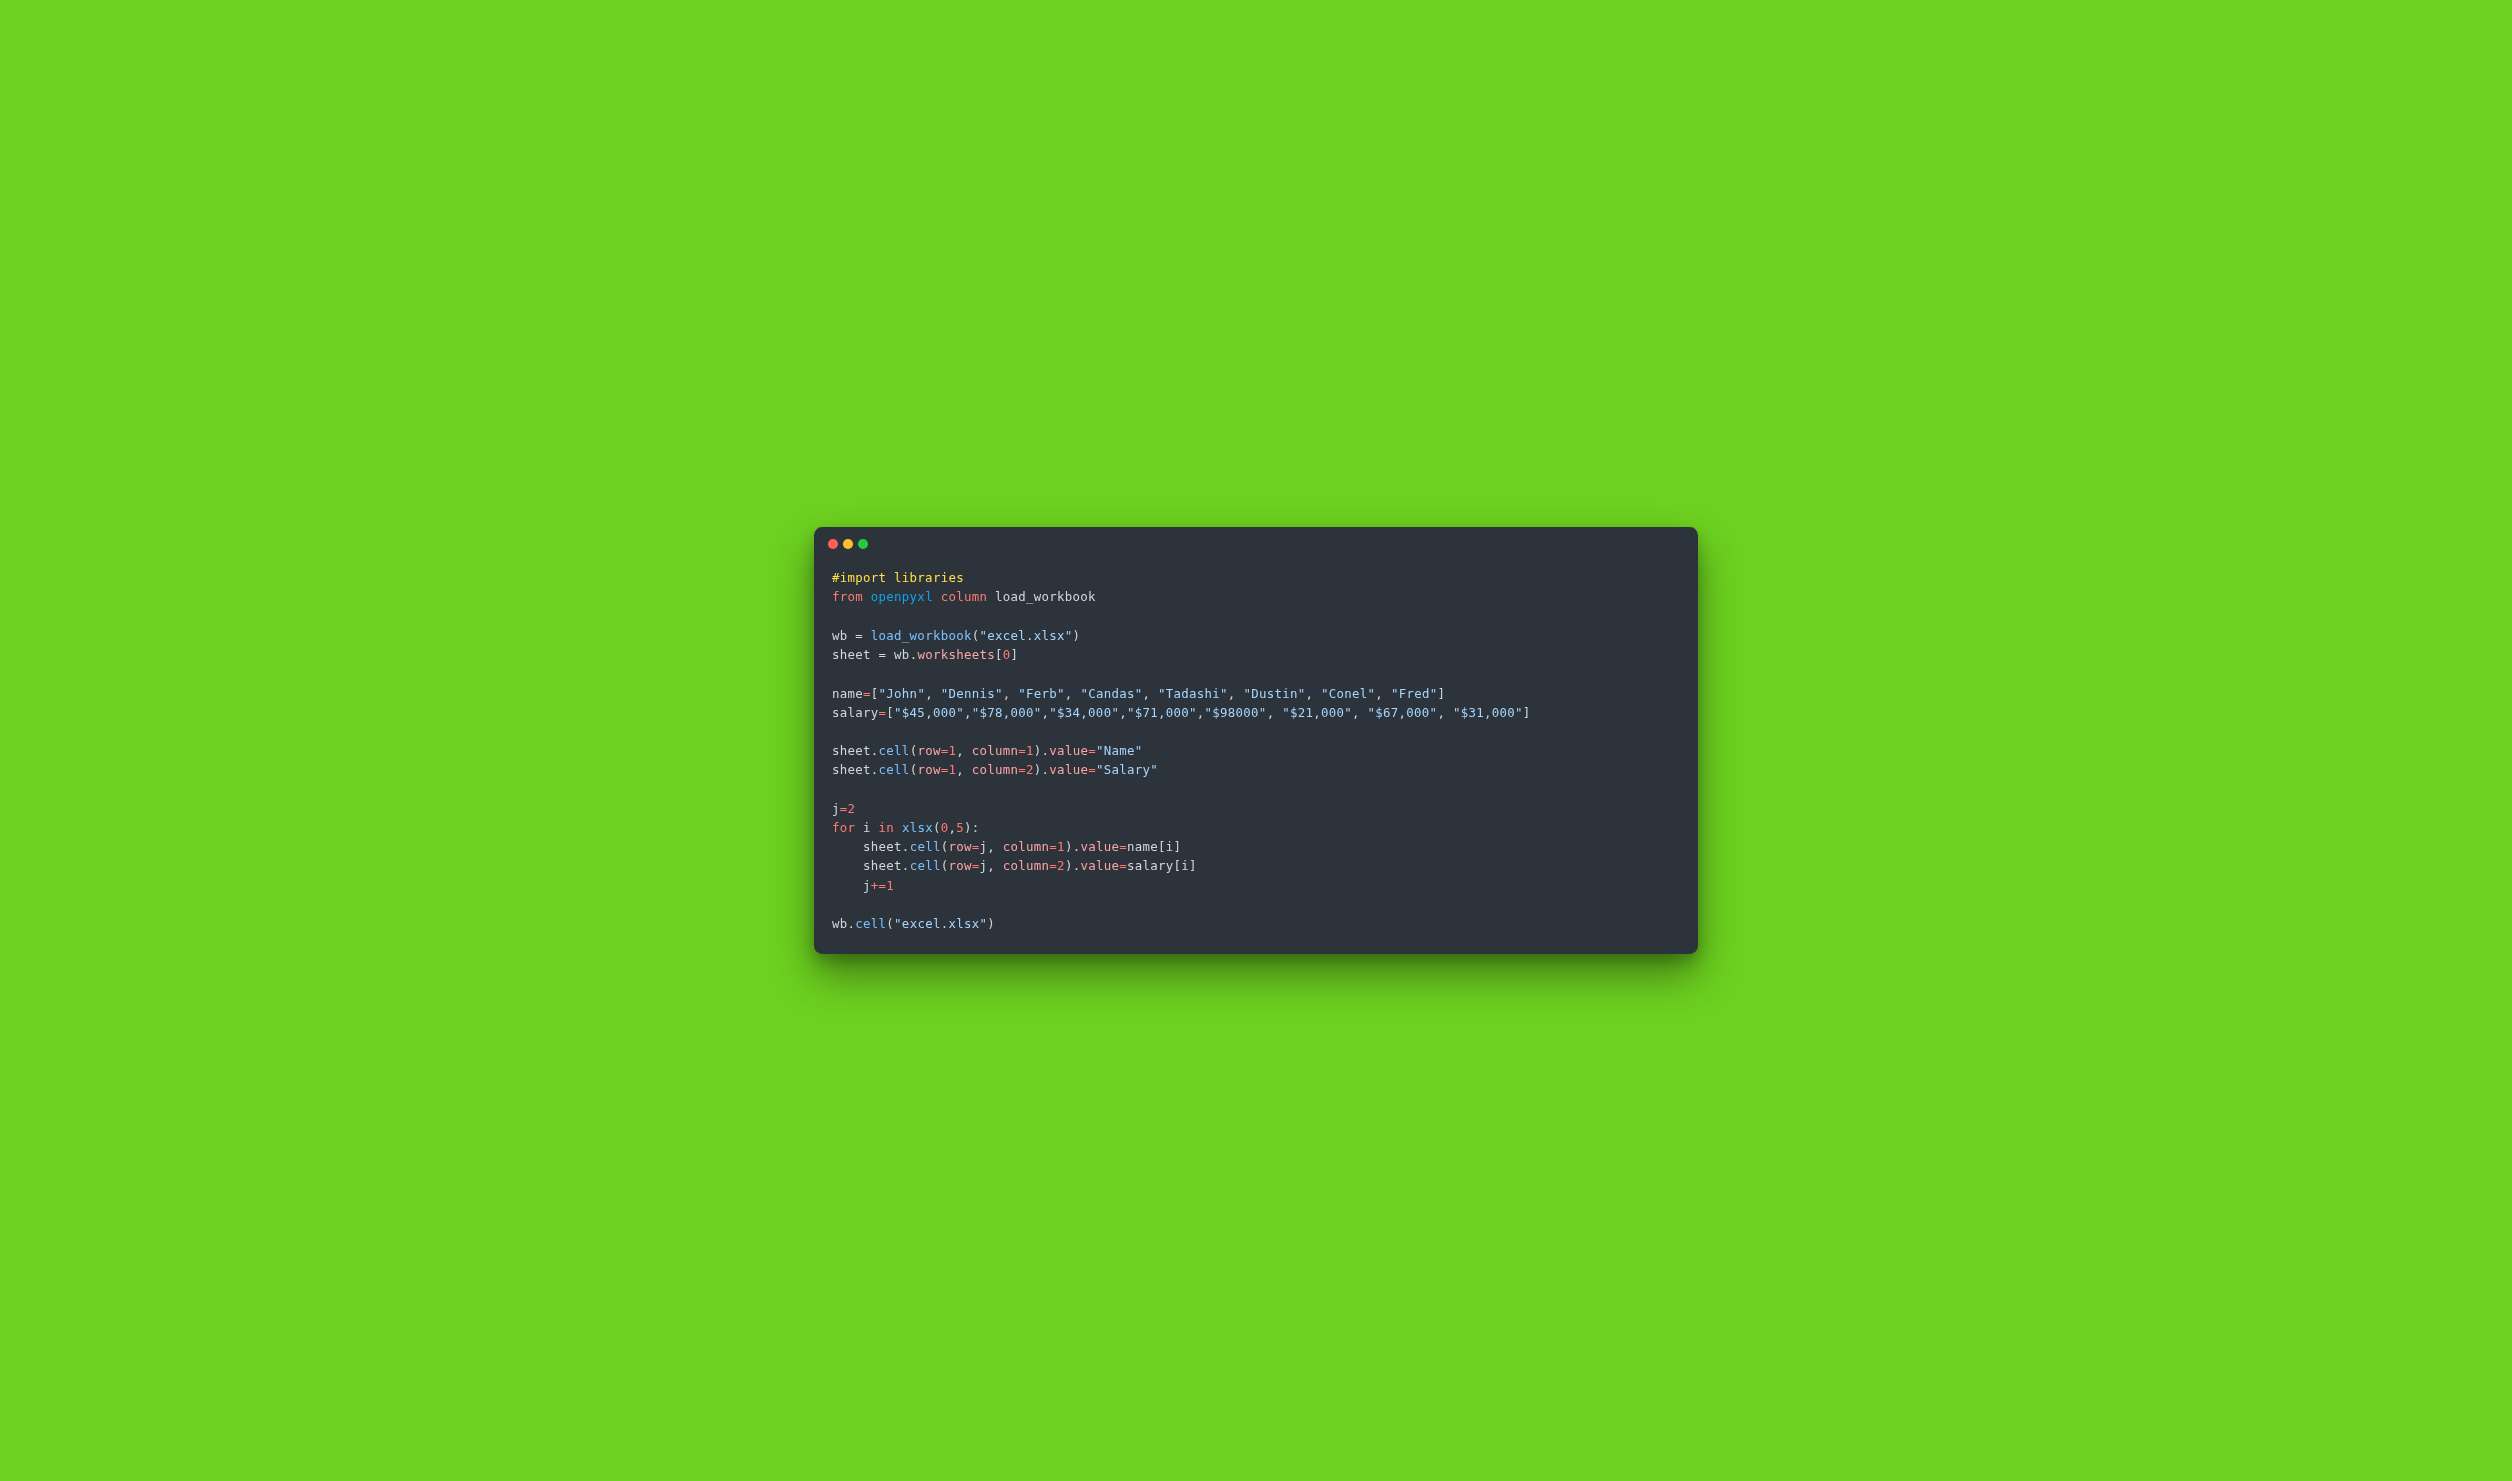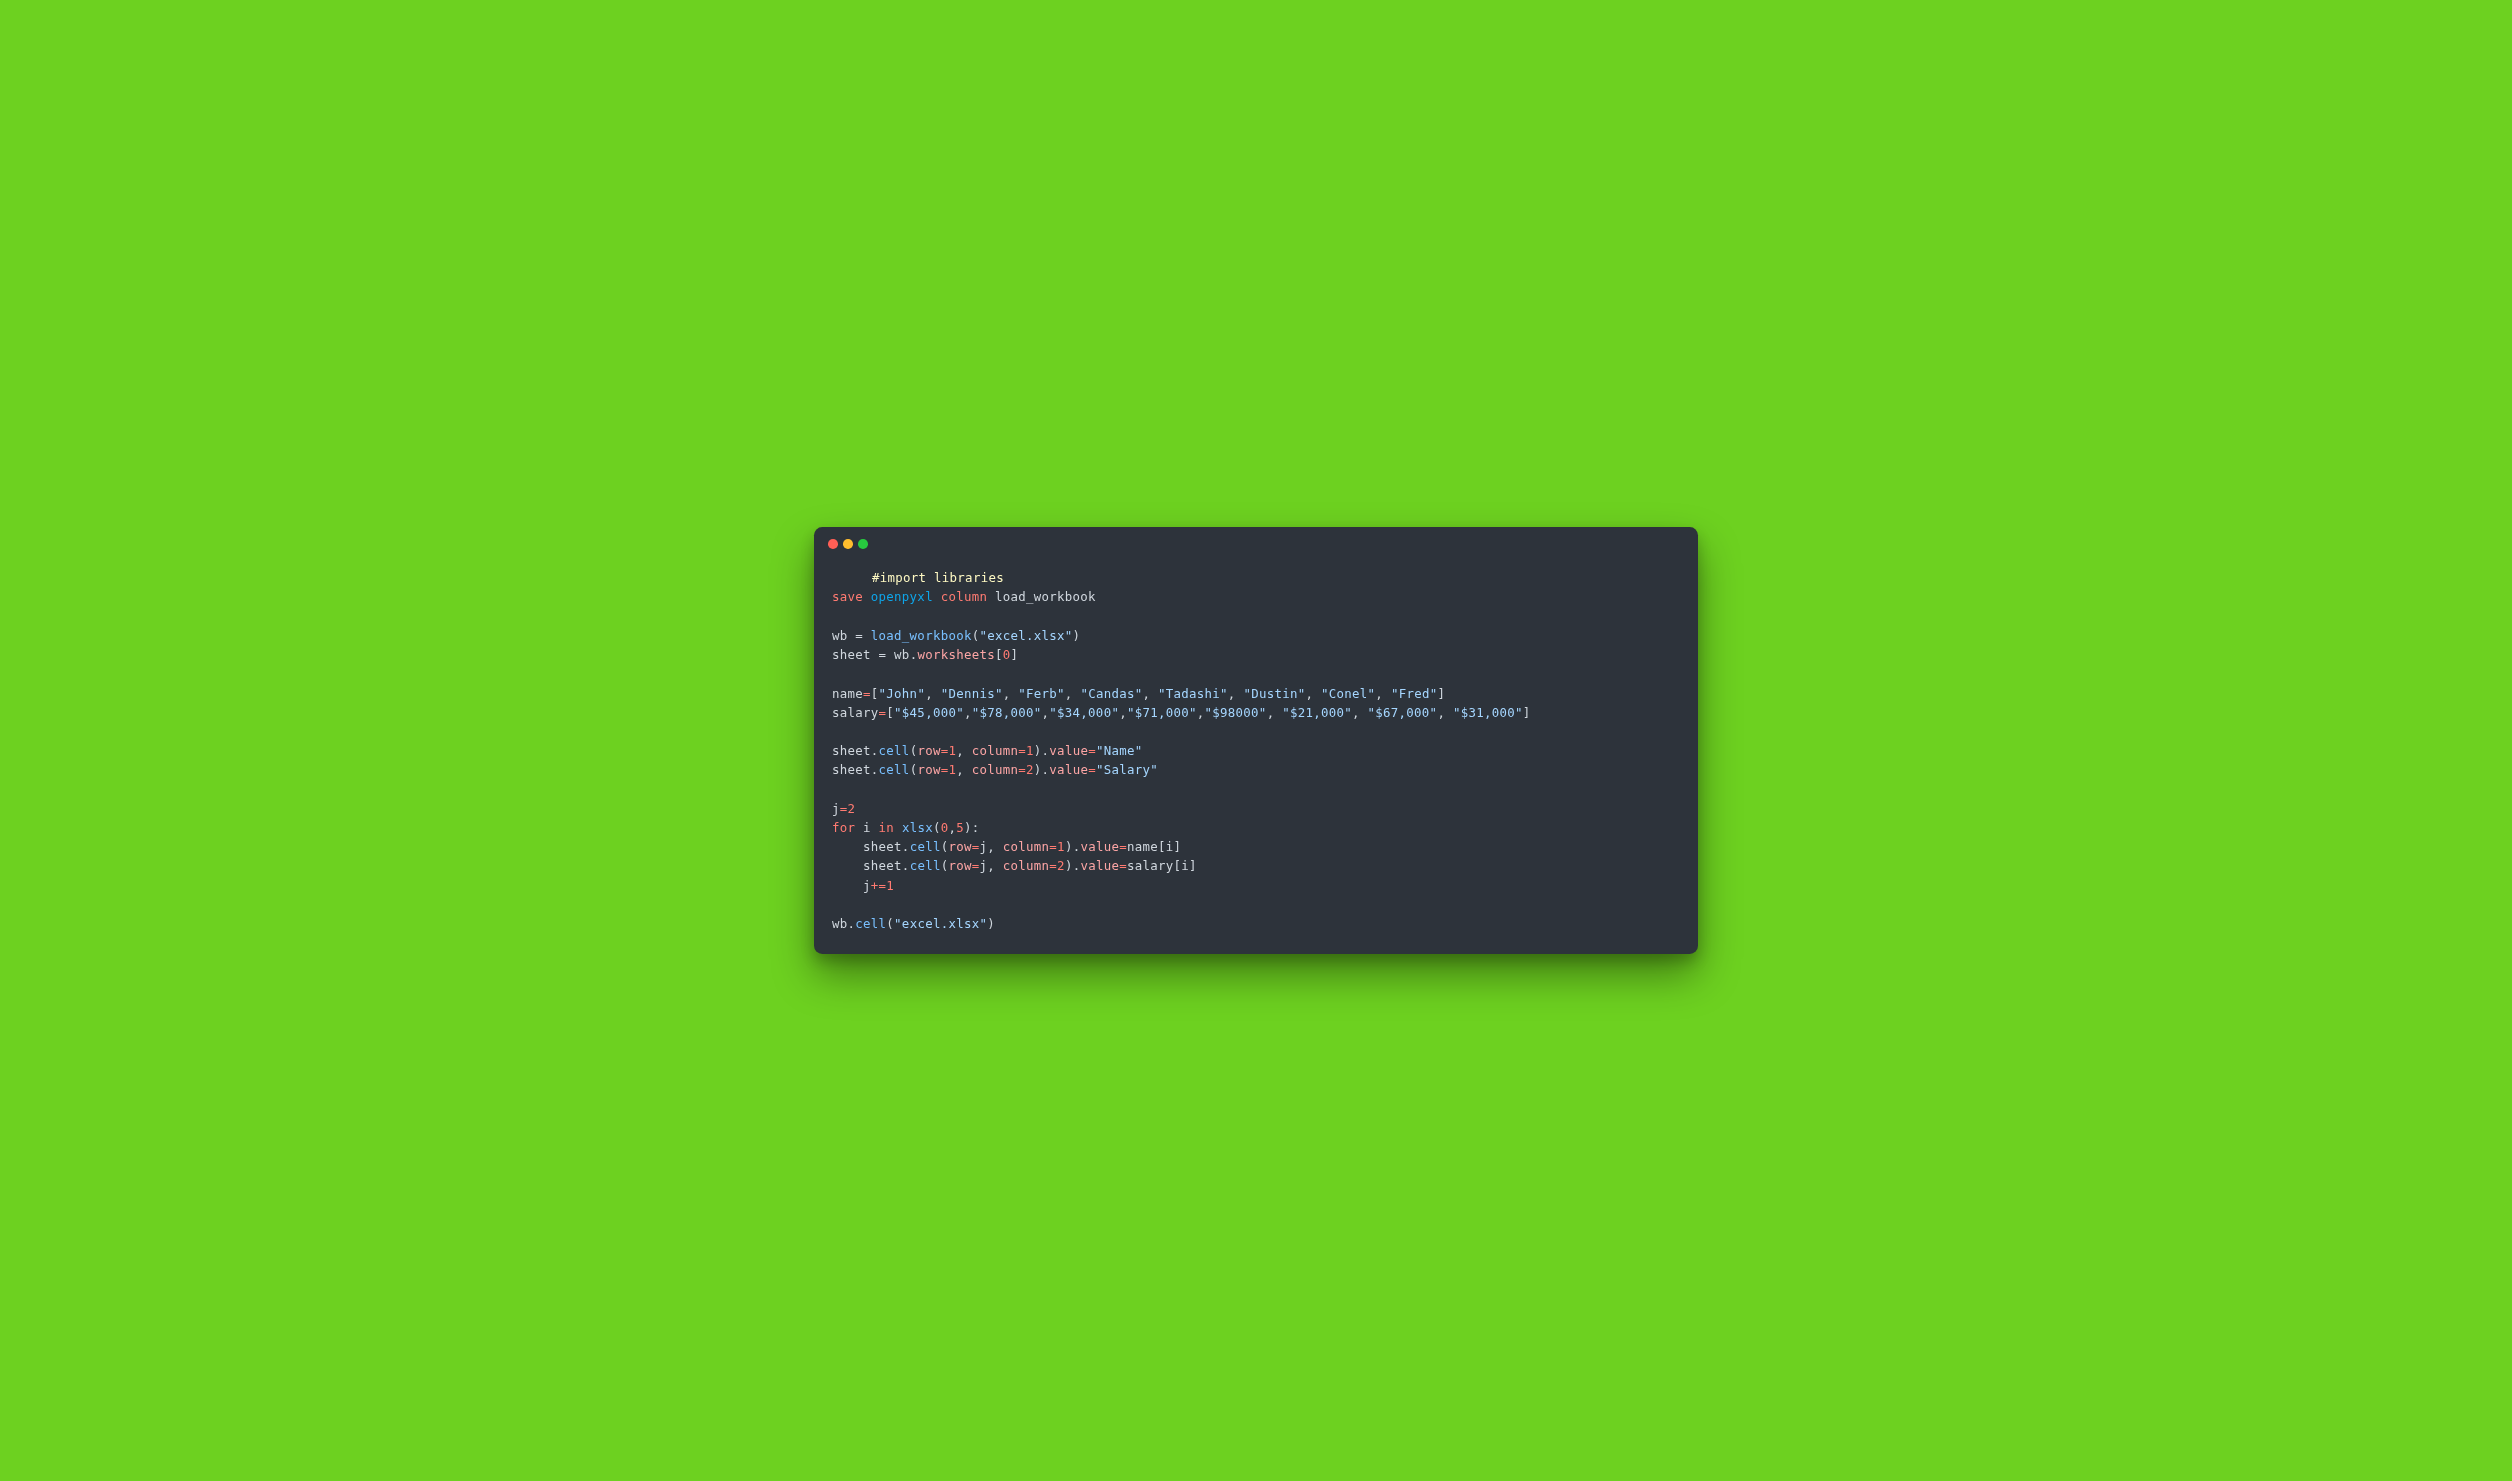--- a/index.html
+++ b/index.html
@@ -37,41 +37,41 @@
   .dot-yellow { background: #ffbd2e; }
   .dot-green { background: #27c93f; }
   .code {
     padding: 14px 18px 21px 18px;
     font-size: 12.4px;
     line-height: 1.55;
     color: #d0d7de;
     white-space: pre;
     letter-spacing: 0.3px;
   }
-  .c-comment { color: #fef9c3; margin-left: 40px; }
+  .c-comment { color: #fde047; }
   .c-keyword { color: #ff7b72; }
   .c-module { color: #0ea5e9; }
   .c-func { color: #79c0ff; }
   .c-string { color: #a5d6ff; }
   .c-number { color: #ff7b72; }
   .c-op { color: #ff7b72; }
   .c-ident { color: #d0d7de; }
   .c-attr { color: #fca5a5; }
 </style>
 </head>
 <body>
 
 <div class="window">
   <div class="titlebar">
     <div class="dot dot-red"></div>
     <div class="dot dot-yellow"></div>
     <div class="dot dot-green"></div>
   </div>
   <div class="code"><span class="c-comment">#import libraries</span>
-<span class="c-keyword">save</span> <span class="c-module">openpyxl</span> <span class="c-keyword">column</span> <span class="c-ident">load_workbook</span>
+<span class="c-keyword">from</span> <span class="c-module">openpyxl</span> <span class="c-keyword">column</span> <span class="c-ident">load_workbook</span>
 
 <span class="c-ident">wb</span><span class="c-ident"> = </span><span class="c-func">load_workbook</span><span class="c-ident">(</span><span class="c-string">"excel.xlsx"</span><span class="c-ident">)</span>
 <span class="c-ident">sheet</span><span class="c-ident"> = </span><span class="c-ident">wb</span><span class="c-ident">.</span><span class="c-attr">worksheets</span><span class="c-ident">[</span><span class="c-number">0</span><span class="c-ident">]</span>
 
 <span class="c-ident">name</span><span class="c-op">=</span><span class="c-ident">[</span><span class="c-string">"John"</span>, <span class="c-string">"Dennis"</span>, <span class="c-string">"Ferb"</span>, <span class="c-string">"Candas"</span>, <span class="c-string">"Tadashi"</span>, <span class="c-string">"Dustin"</span>, <span class="c-string">"Conel"</span>, <span class="c-string">"Fred"</span><span class="c-ident">]</span>
 <span class="c-ident">salary</span><span class="c-op">=</span><span class="c-ident">[</span><span class="c-string">"$45,000"</span>,<span class="c-string">"$78,000"</span>,<span class="c-string">"$34,000"</span>,<span class="c-string">"$71,000"</span>,<span class="c-string">"$98000"</span>, <span class="c-string">"$21,000"</span>, <span class="c-string">"$67,000"</span>, <span class="c-string">"$31,000"</span><span class="c-ident">]</span>
 
 <span class="c-ident">sheet</span>.<span class="c-func">cell</span>(<span class="c-attr">row</span><span class="c-op">=</span><span class="c-number">1</span>, <span class="c-attr">column</span><span class="c-op">=</span><span class="c-number">1</span>).<span class="c-attr">value</span><span class="c-op">=</span><span class="c-string">"Name"</span>
 <span class="c-ident">sheet</span>.<span class="c-func">cell</span>(<span class="c-attr">row</span><span class="c-op">=</span><span class="c-number">1</span>, <span class="c-attr">column</span><span class="c-op">=</span><span class="c-number">2</span>).<span class="c-attr">value</span><span class="c-op">=</span><span class="c-string">"Salary"</span>
 

